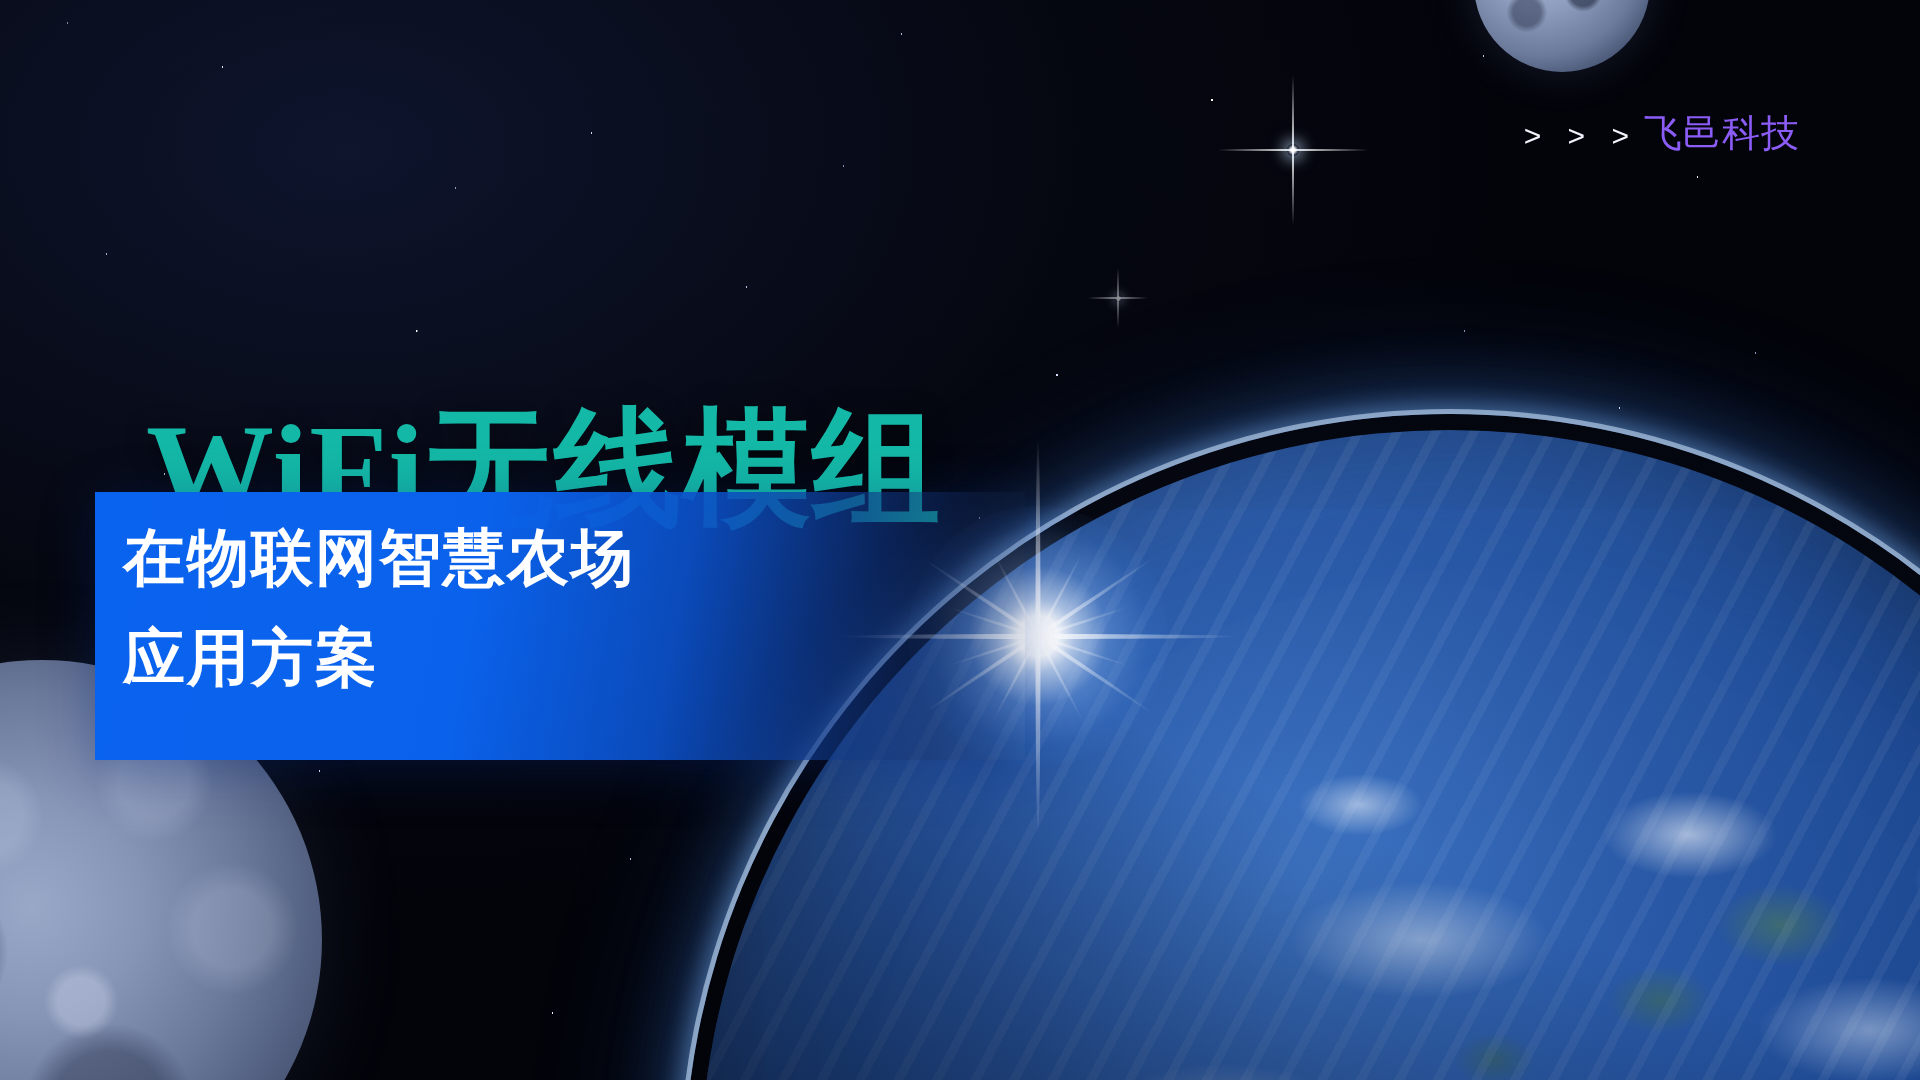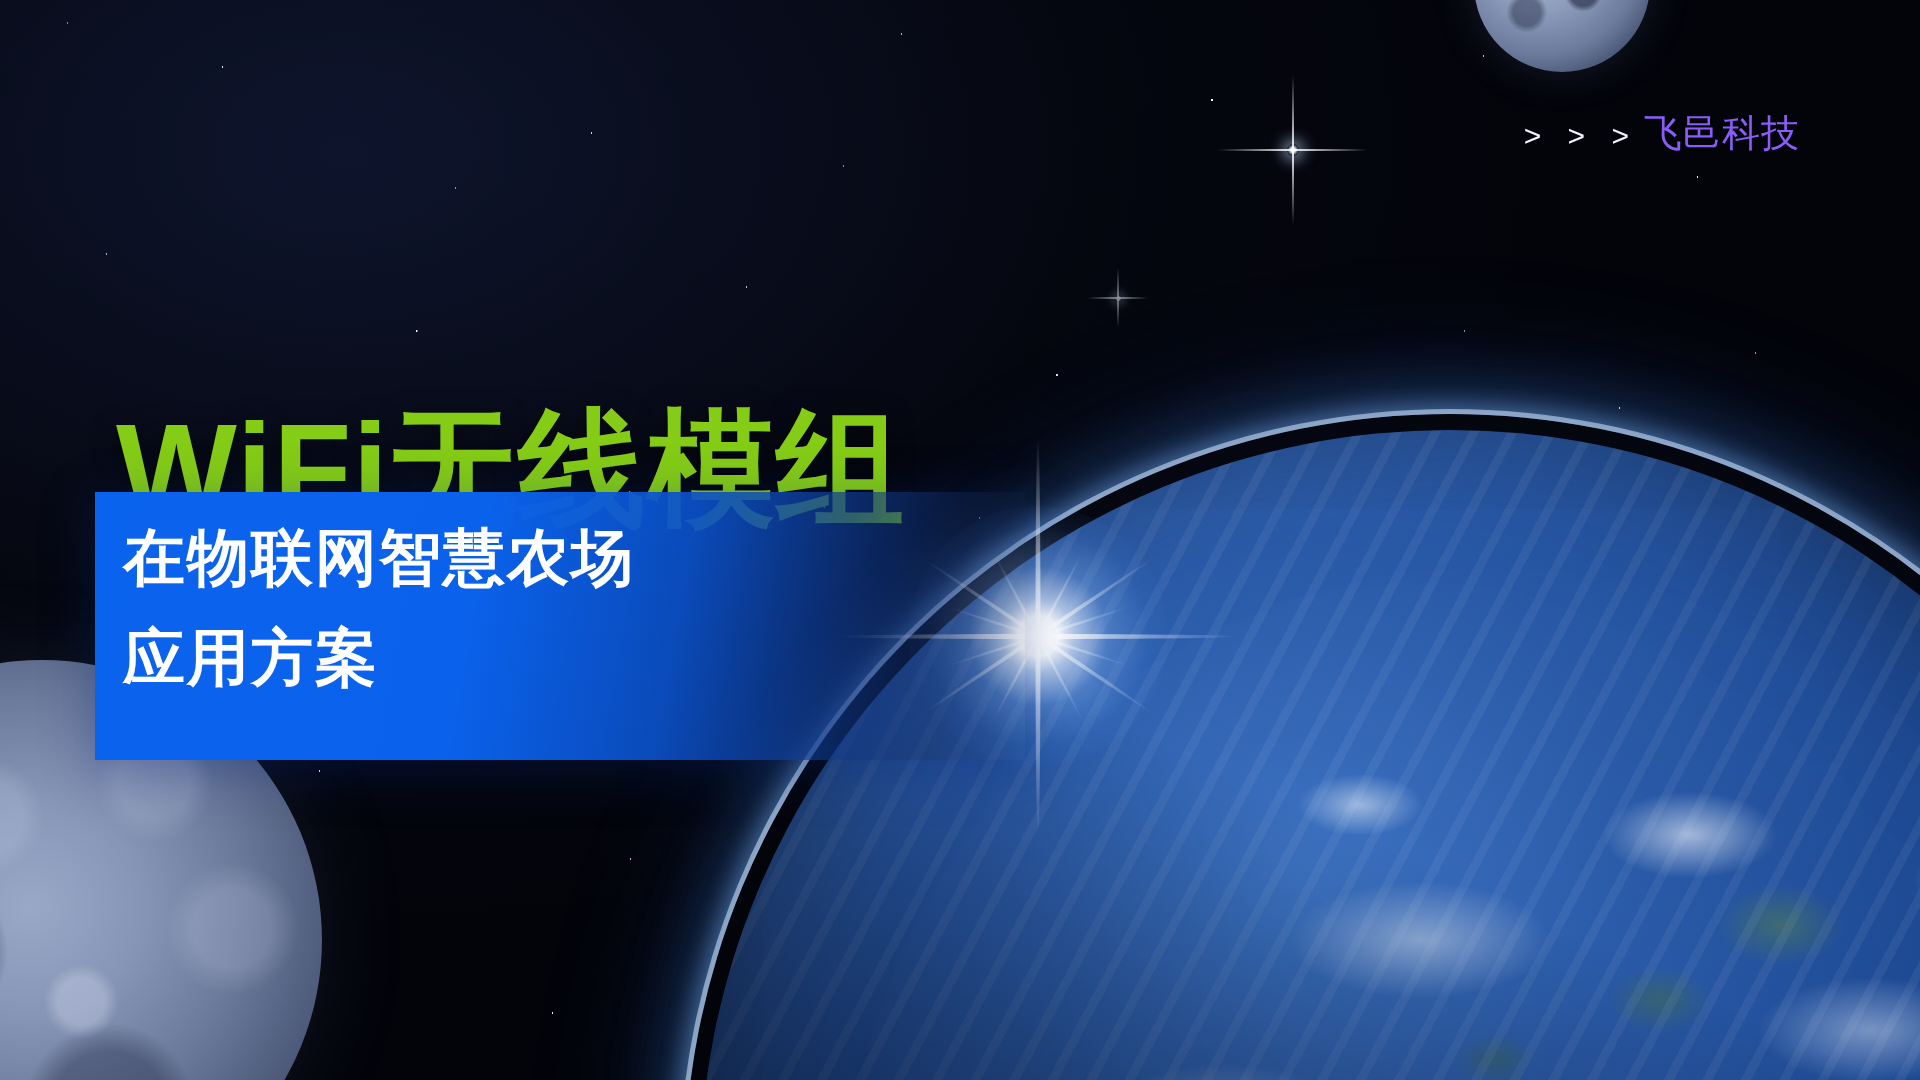--- a/index.html
+++ b/index.html
@@ -282,29 +282,30 @@
   .brand-name {
     font-size: 38px;
     font-weight: 400;
     color: #8b5cf6;
     letter-spacing: 1px;
   }
 
   
   .headline {
     position: absolute;
-    left: 116px;
+    left: 146px;
     top: 318px;
     font-size: 128px;
     line-height: 1.02;
     font-weight: 700;
-    color: #84cc16;
+    color: #14b8a6;
     letter-spacing: 1px;
     white-space: nowrap;
     text-shadow: 0 4px 28px rgba(0,0,0,.45);
+    font-family: Liberation Serif, serif;
   }
 
   
   .sub-panel {
     position: absolute;
     left: 95px;
     top: 492px;
     width: 930px;
     height: 268px;
     background: linear-gradient(100deg,

